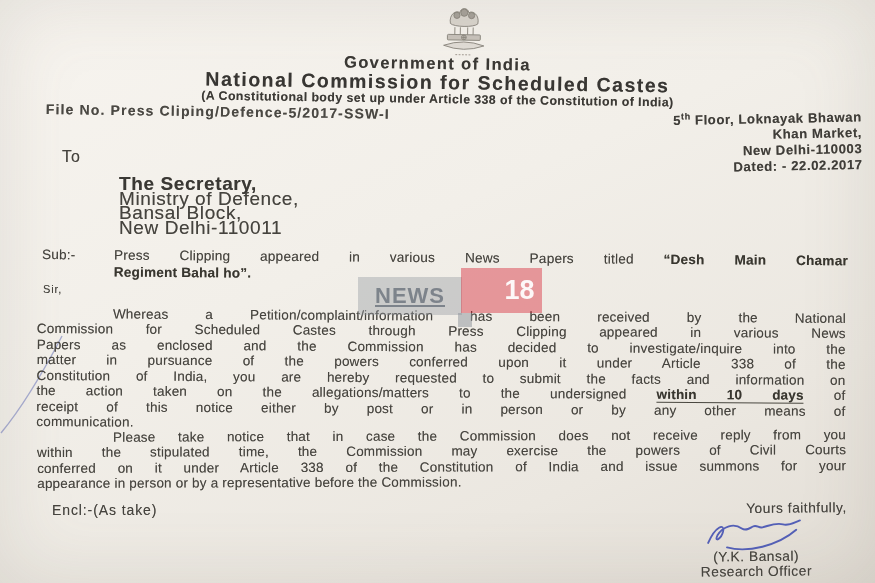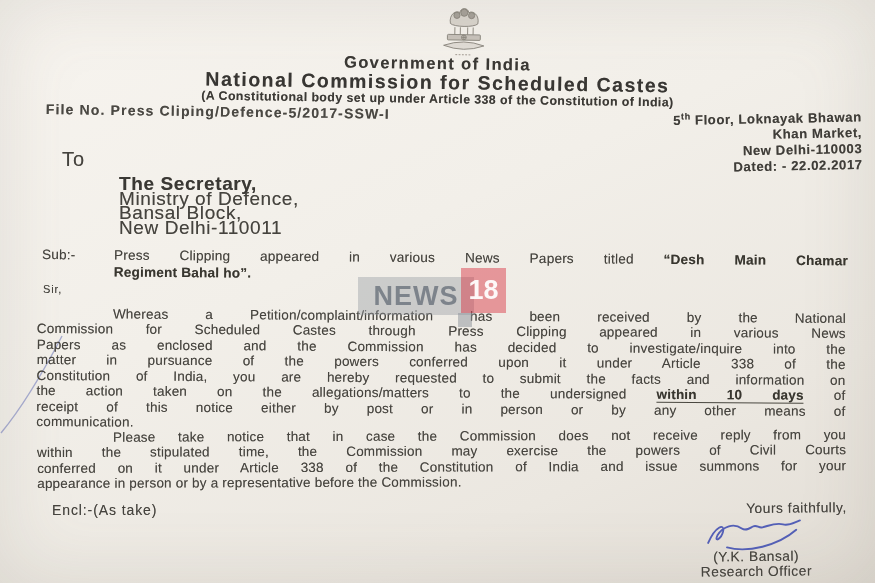--- a/index.html
+++ b/index.html
@@ -15,21 +15,21 @@
   .emblem{position:absolute;left:432px;top:3px;width:64px;height:56px;transform:rotate(1deg);}
   .hc{position:absolute;left:0;width:100%;text-align:center;font-weight:bold;color:#3b3935;transform:rotate(.85deg);}
   .h1{top:54px;font-size:16.5px;letter-spacing:1.4px;}
   .h2{top:71px;font-size:19.5px;letter-spacing:1.5px;color:#383633;}
   .h3{top:92px;font-size:12.3px;letter-spacing:.45px;}
   .file{position:absolute;left:46px;top:101px;font-weight:bold;font-size:14px;letter-spacing:1.15px;color:#4a4843;transform:rotate(.8deg);transform-origin:left top;}
   .addr{position:absolute;right:14px;top:106px;text-align:right;font-weight:bold;font-size:13.2px;line-height:15.8px;letter-spacing:.55px;color:#3f3d39;transform:rotate(-1.1deg);transform-origin:right top;}
   .addr sup{font-size:9px;}
 
   
-  .to{position:absolute;left:62px;top:148px;font-size:20px;letter-spacing:1px;}
+  .to{position:absolute;left:62px;top:148px;font-size:16px;letter-spacing:1px;}
   .recip{position:absolute;left:119px;top:177px;font-size:19px;line-height:14.7px;letter-spacing:.6px;}
   .recip .name{font-weight:bold;color:#3a3834;}
 
   
   .jl{text-align:justify;text-align-last:justify;}
   .jl.end{text-align:left;text-align-last:left;}
   .sub{position:absolute;left:42px;top:247px;width:806px;font-size:13.6px;line-height:16.6px;letter-spacing:.2px;transform:rotate(.45deg);transform-origin:left top;}
   .sub-label{position:absolute;left:0;top:0;}
   .sub-body{margin-left:72px;}
   .sub b{color:#38362f;}
@@ -42,24 +42,24 @@
 
   
   .encl{position:absolute;left:52px;top:502px;font-size:14px;letter-spacing:.9px;}
   .close{position:absolute;right:24px;top:501px;width:190px;text-align:center;font-size:13.8px;letter-spacing:.5px;transform:rotate(-.6deg);}
   .close .vale{text-align:right;padding-right:4px;}
   .sig{display:block;margin:-2px auto -5px auto;}
   .stitle{margin-top:0px;}
 
   
   .wm{position:absolute;left:358px;top:268px;width:152px;height:62px;text-shadow:none;z-index:5;}
-  .wm-news{position:absolute;left:0;top:9px;width:116px;height:38px;background:rgba(147,153,161,.40);
-    display:flex;align-items:center;justify-content:center;font-weight:800;font-size:27px;letter-spacing:1px;color:rgba(112,119,128,.85);}
+  .wm-news{position:absolute;left:0;top:9px;width:104px;height:38px;background:rgba(147,153,161,.40);
+    display:flex;align-items:center;justify-content:center;font-weight:800;font-size:22px;letter-spacing:1px;color:rgba(112,119,128,.85);text-decoration:underline;}
   .wm-18{position:absolute;left:103px;top:0;width:45px;height:45px;background:rgba(214,32,47,.42);
-    display:flex;align-items:center;justify-content:center;font-weight:800;font-size:27px;color:rgba(255,255,255,.93);}
+    display:flex;align-items:center;justify-content:center;font-weight:800;font-size:27px;color:rgba(255,255,255,.93);padding-left:36px;}
   .wm-tab{position:absolute;left:100px;top:45px;width:14px;height:14px;background:rgba(140,146,153,.5);}
 
   .penmark{position:absolute;left:0;top:330px;}
 </style>
 </head>
 <body>
 
 <div class="photo">
 
   <svg class="penmark" width="70" height="105" viewBox="0 0 70 105">

